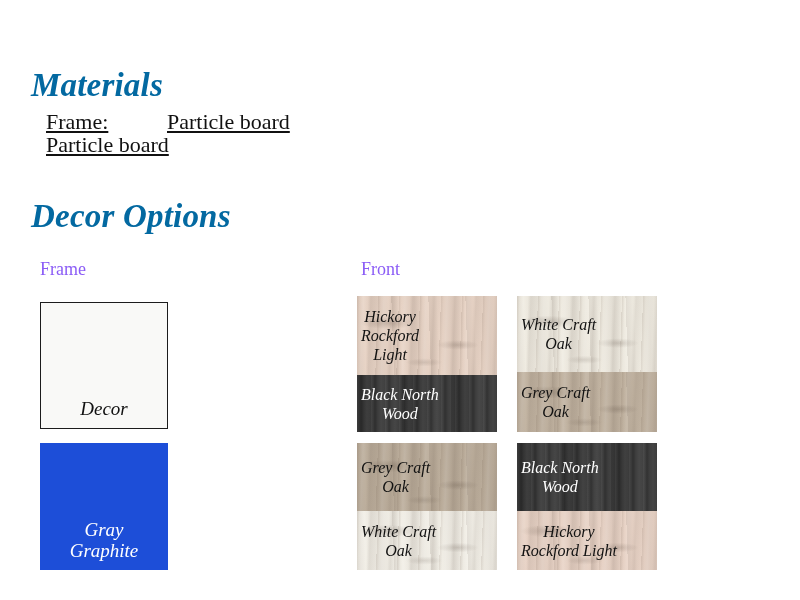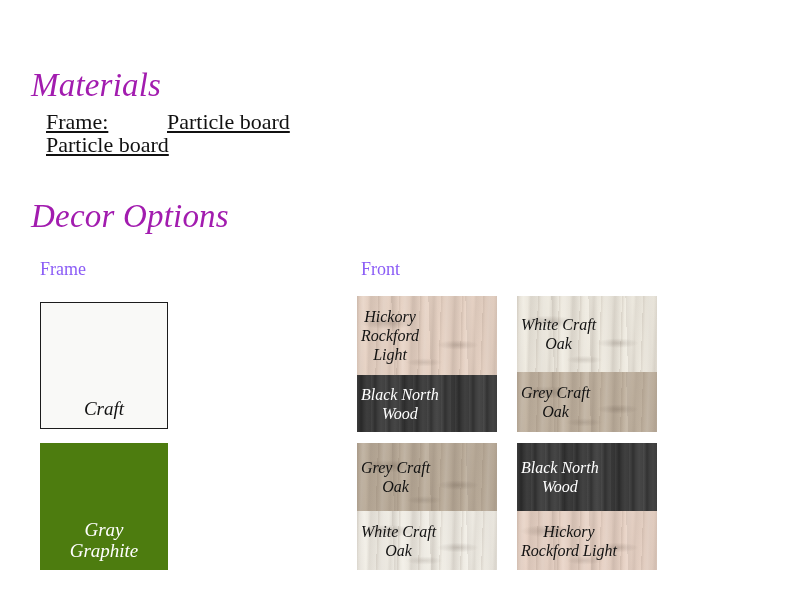--- a/index.html
+++ b/index.html
@@ -17,22 +17,22 @@
   }
   .page {
     position: absolute;
     inset: 0;
   }
 
   
   .section-heading {
     position: absolute;
     font-style: italic;
-    font-weight: normal;
-    color: #a21caf;
+    font-weight: bold;
+    color: #0369a1;
     white-space: nowrap;
     letter-spacing: 0.2px;
   }
   #heading-materials {
     left: 31px;
     top: 44px;
     font-size: 33px;
     line-height: 38px;
   }
   #heading-decor {
@@ -198,24 +198,24 @@
     </div>
   </div>
 
   <h1 class="section-heading" id="heading-decor">Decor Options</h1>
 
   <div class="column-header" id="col-header-frame">Frame</div>
 
   <div class="column-header" id="col-header-front">Front</div>
 
   <div class="frame-swatch" id="frame-swatch-white" style="background: rgb(249, 249, 247);">
-    <span class="frame-swatch-label" style="color: rgb(17, 17, 17);">Craft</span>
+    <span class="frame-swatch-label" style="color: rgb(17, 17, 17);">Decor</span>
   </div>
 
-  <div class="frame-swatch" id="frame-swatch-gray" style="background: #4d7c0f;">
+  <div class="frame-swatch" id="frame-swatch-gray" style="background: #1d4ed8;">
     <span class="frame-swatch-label" style="color: rgb(255, 255, 255);">Gray
 Graphite</span>
   </div>
 
   <div class="front-tile" id="front-tile-0">
       <div class="wood-band" style="height: 79px; background: rgb(232, 212, 198);">
         <div class="grain streaky"></div>
         <span class="wood-band-label" style="color: rgb(17, 17, 17);">Hickory
 Rockford
 Light</span>

